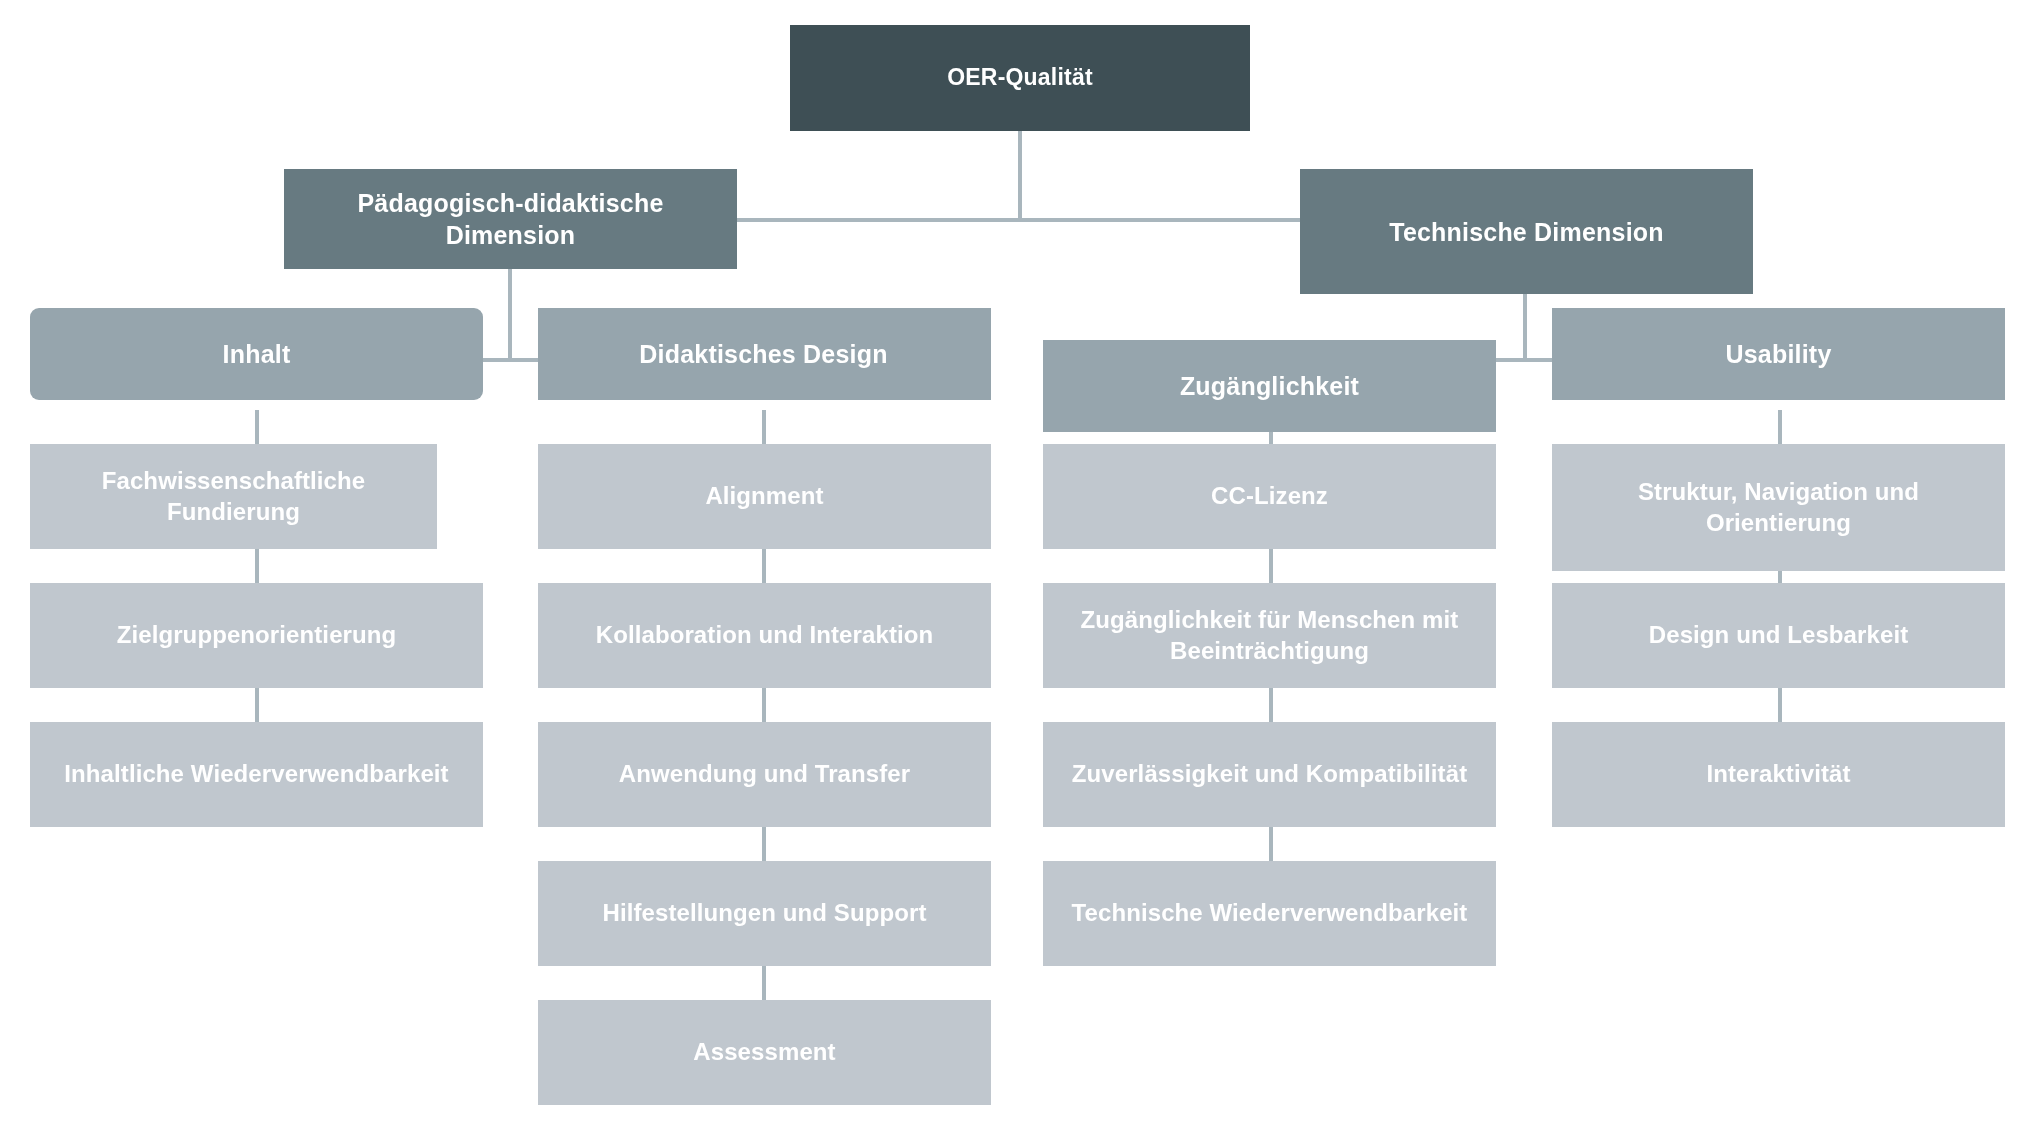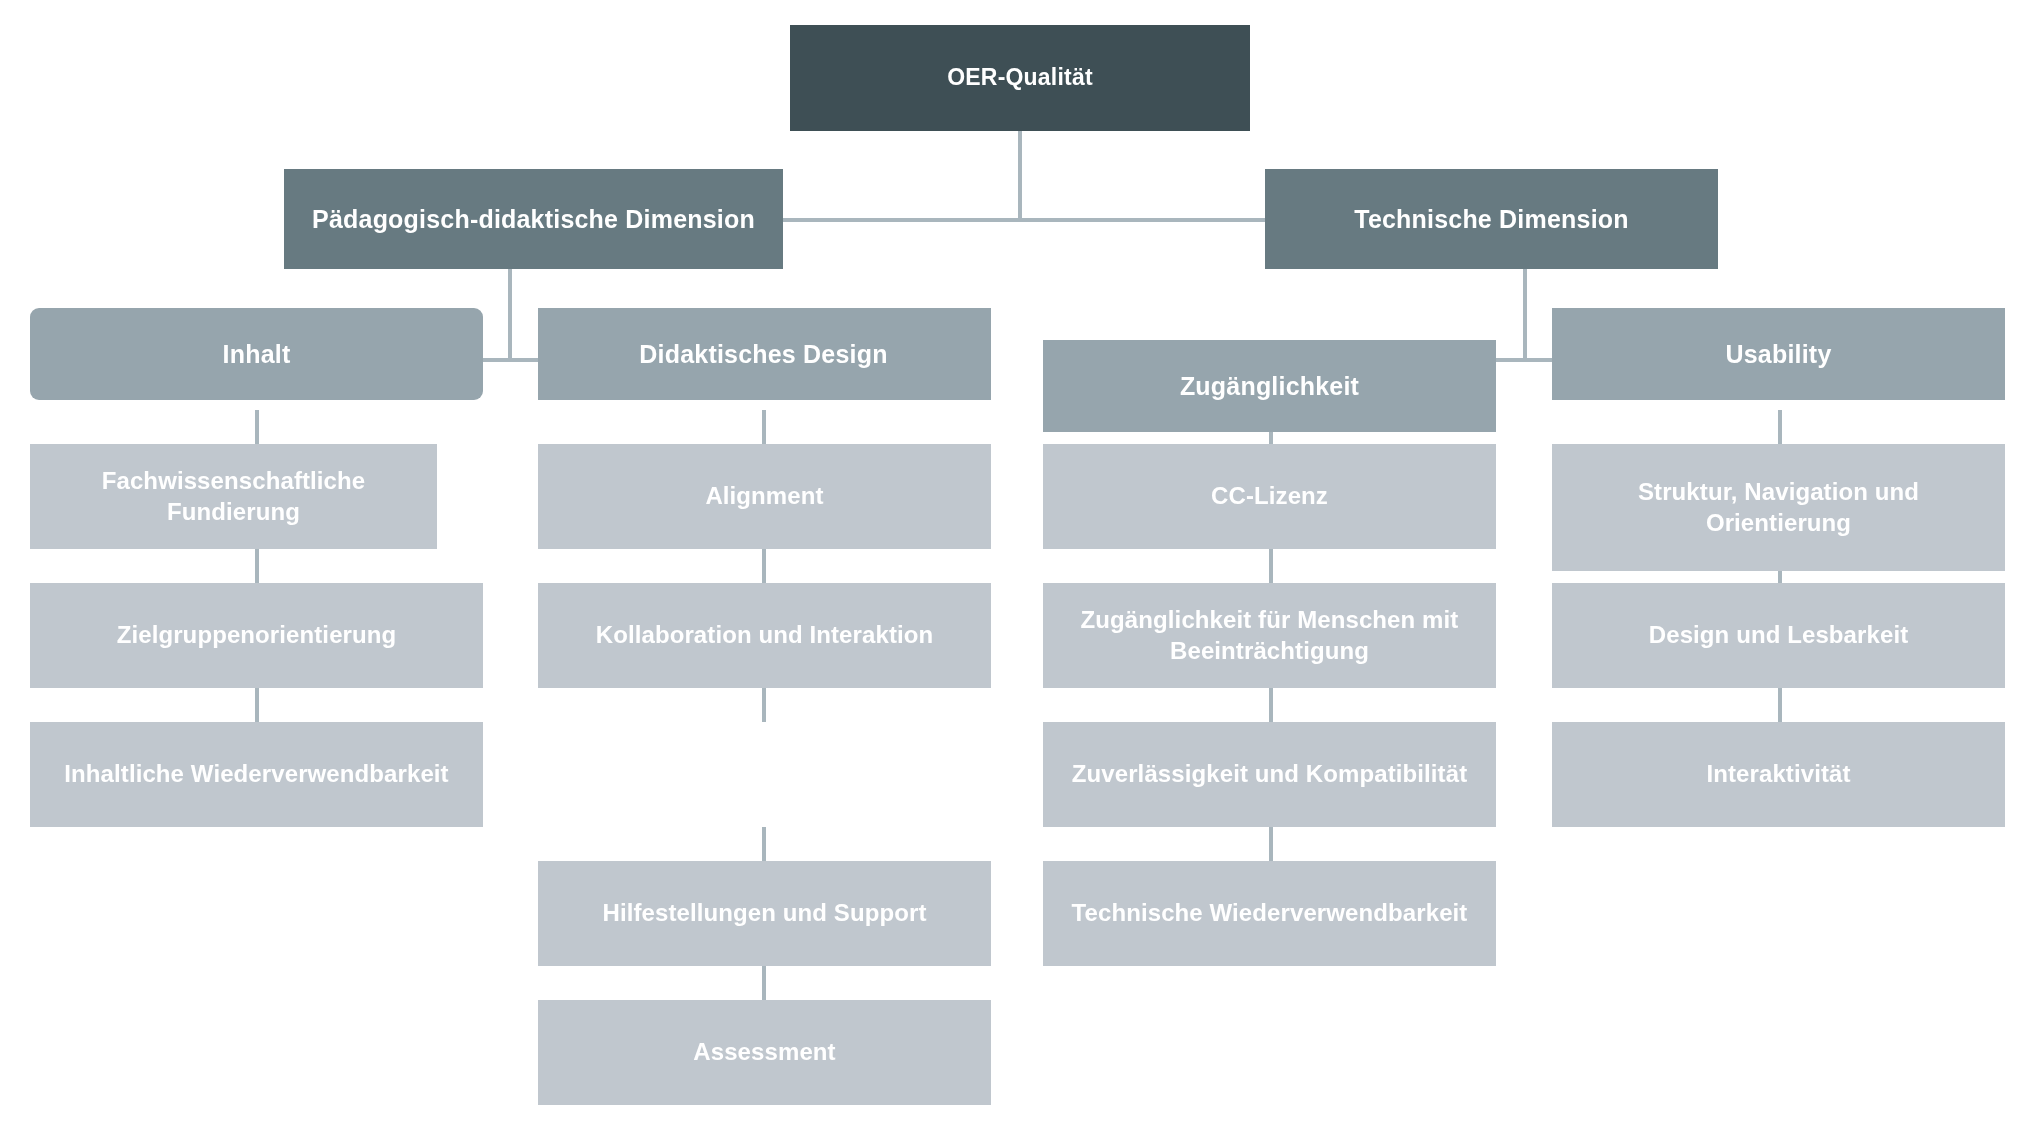--- a/index.html
+++ b/index.html
@@ -71,24 +71,24 @@
   <div class="conn v" style="left:1269px; top:827px; height:34px;"></div>
 
   <div class="conn v" style="left:1778px; top:410px; height:34px;"></div>
   <div class="conn v" style="left:1778px; top:549px; height:34px;"></div>
   <div class="conn v" style="left:1778px; top:688px; height:34px;"></div>
 
   <div class="node lvl1" style="left:790px; top:25px; width:460px; height:106px;">
     <span>OER-Qualität</span>
   </div>
 
-  <div class="node lvl2" style="left:284px; top:169px; width:499px; height:100px;">
+  <div class="node lvl2" style="left:284px; top:169px; width:453px; height:100px;">
     <span>Pädagogisch-didaktische Dimension</span>
   </div>
-  <div class="node lvl2" style="left:1265px; top:169px; width:453px; height:100px;">
+  <div class="node lvl2" style="left:1300px; top:169px; width:453px; height:125px;">
     <span>Technische Dimension</span>
   </div>
 
   <div class="node lvl3" style="left:30px; top:308px; width:453px; height:92px;border-radius:9px;">
     <span>Inhalt</span>
   </div>
   <div class="node lvl3" style="left:538px; top:308px; width:453px; height:92px;padding-left:8px;">
     <span>Didaktisches Design</span>
   </div>
   <div class="node lvl3" style="left:1043px; top:308px; width:453px; height:92px;margin-top:32px;">
@@ -106,20 +106,23 @@
   </div>
   <div class="node lvl4" style="left:30px; top:722px; width:453px; height:105px;">
     <span>Inhaltliche Wiederverwendbarkeit</span>
   </div>
 
   <div class="node lvl4" style="left:538px; top:444px; width:453px; height:105px;align-items:center;">
     <span>Alignment</span>
   </div>
   <div class="node lvl4" style="left:538px; top:583px; width:453px; height:105px;">
     <span>Kollaboration und Interaktion</span>
+  </div>
+  <div class="node lvl4" style="left:538px; top:722px; width:453px; height:105px;">
+    <span>Anwendung und Transfer</span>
   </div>
   <div class="node lvl4" style="left:538px; top:861px; width:453px; height:105px;">
     <span>Hilfestellungen und Support</span>
   </div>
   <div class="node lvl4" style="left:538px; top:1000px; width:453px; height:105px;">
     <span>Assessment</span>
   </div>
 
   <div class="node lvl4" style="left:1043px; top:444px; width:453px; height:105px;">
     <span>CC-Lizenz</span>

